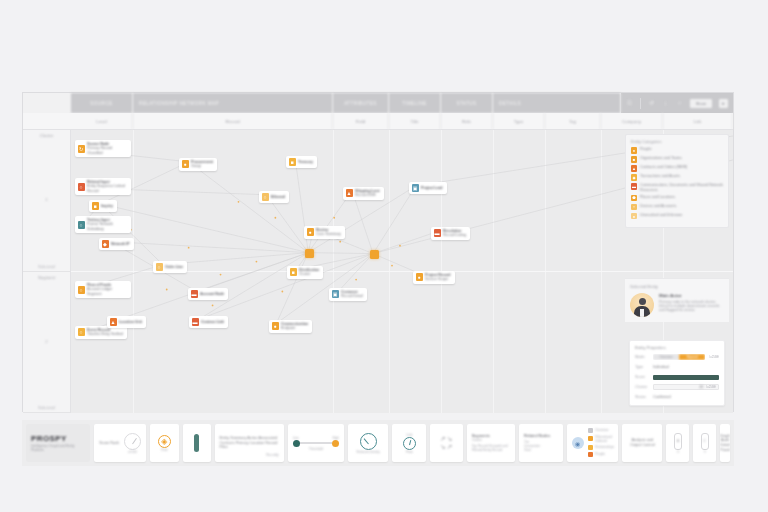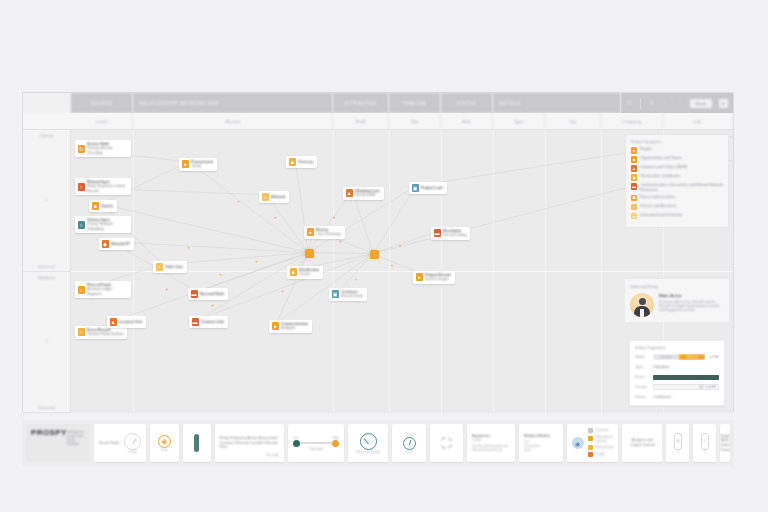--- a/index.html
+++ b/index.html
@@ -557,21 +557,21 @@
           <span class="fval blur">Confirmed</span>
         </div>
       </div>
 
     </div>
   </div>
 </div>
 
 <div id="dock">
 
-  <div class="dcard flat" style="width:78px; flex-direction:row; align-items:flex-start; justify-content:center">
+  <div class="dcard flat" style="width:78px; flex-direction:column; align-items:flex-start; justify-content:center">
     <div class="brand blur">PROSPY</div>
     <div class="brandsub blur">Intelligence Graph
 and Entity Platform</div>
   </div>
 
   <div class="dcard" style="width:62px; justify-content:space-between">
     <span class="dlabel blur">Score
 Rank</span>
     <span style="display:flex;flex-direction:column;align-items:center">
       <span class="donut gray">

